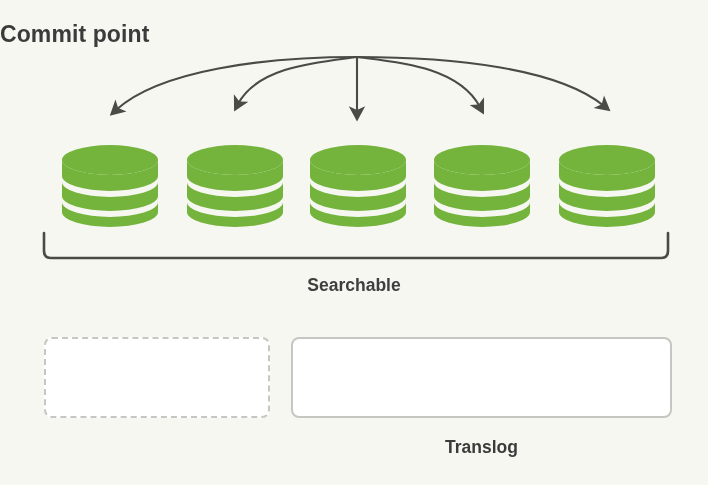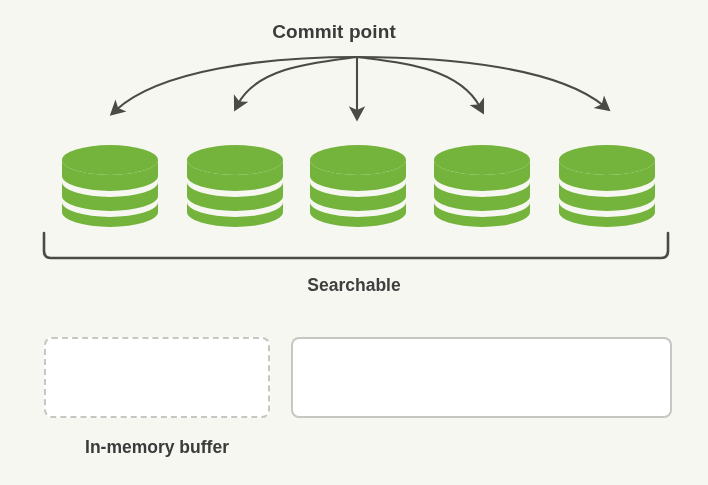--- a/index.html
+++ b/index.html
@@ -21,22 +21,21 @@
     width: 708px;
     height: 485px;
   }
 
   
   .commit-title {
     position: absolute;
     left: 0;
     top: 21px;
     width: 668px;
-    text-align: center;
-    font-size: 19px;
+    font-size: 23px;
     font-weight: bold;
     color: #3b3b3b;
     letter-spacing: 0.1px;
     white-space: nowrap;
   }
 
   
   .arrow-layer {
     position: absolute;
     left: 0;
@@ -206,16 +205,16 @@
   <svg class="bracket" viewBox="0 0 632 36" xmlns="http://www.w3.org/2000/svg">
     <path d="M4,5 L4,23 Q4,30 11,30 L621,30 Q628,30 628,23 L628,5" fill="none" stroke="#4a4a46" stroke-width="2.6" stroke-linecap="round" stroke-linejoin="round"></path>
   </svg>
 
   <div class="searchable-label">Searchable</div>
 
   <div class="buffer-box"></div>
 
   <div class="translog-box"></div>
 
-  <div class="box-label buffer-label">In-memory buffer</div>
-
+
+  <div class="box-label translog-label">Translog</div>
 
 </div>
 
 </body></html>

